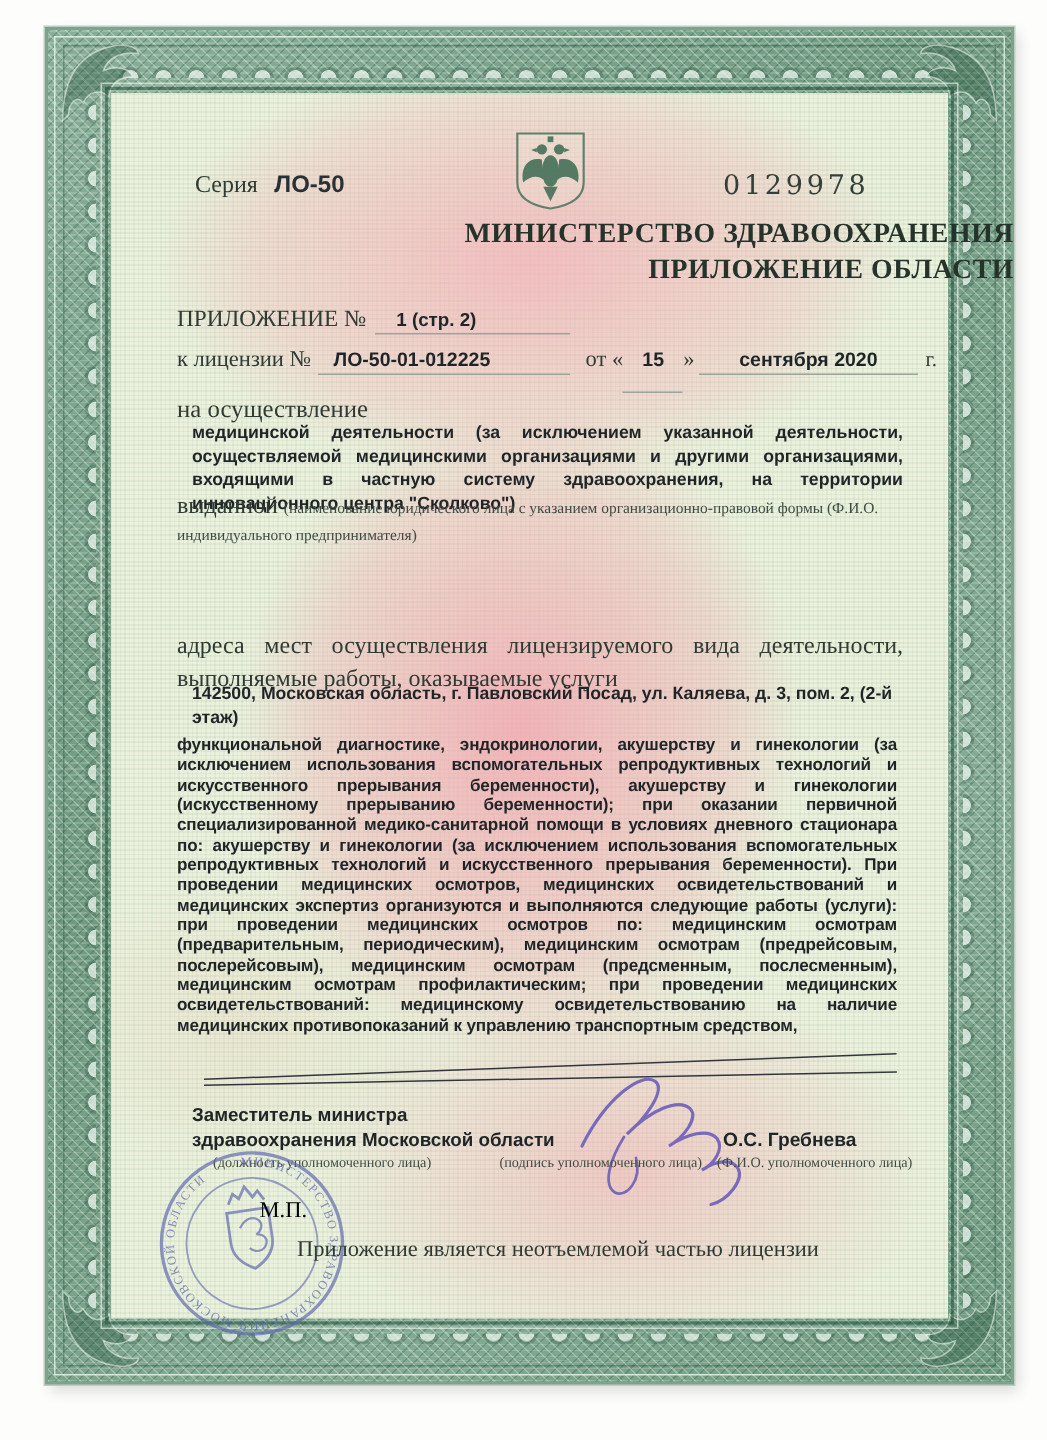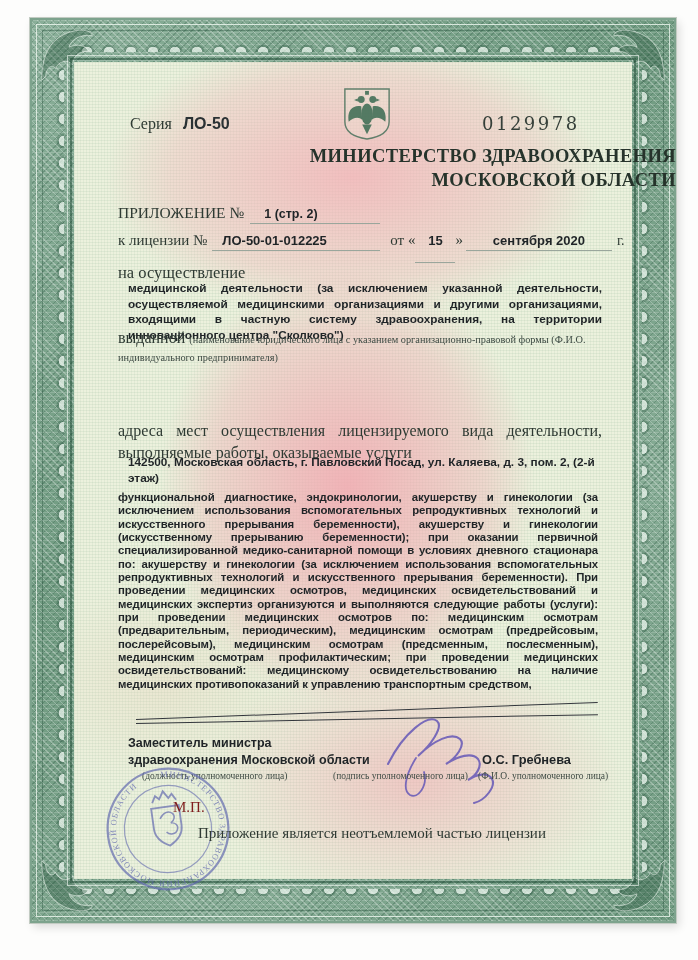--- a/index.html
+++ b/index.html
@@ -104,21 +104,21 @@
         <path d="M20,20 C10,18 5,26 7,36 C12,31 18,31 21,34 Z"></path>
         <path d="M32,20 C42,18 47,26 45,36 C40,31 34,31 31,34 Z"></path>
         <path d="M21,39 h10 l-5,10 z"></path>
       </g>
     </svg>
 
     <div class="abs" style="left:452px; top:95px; font-family:'DejaVu Serif',serif; font-size:18px; letter-spacing:2.5px; color:#353f39;">0129978</div>
 
     <div class="abs serif title">
       <div>МИНИСТЕРСТВО ЗДРАВООХРАНЕНИЯ</div>
-      <div>МОСКОВСКОЙ ОБЛАСТИ</div>
+      <div>ПРИЛОЖЕНИЕ ОБЛАСТИ</div>
     </div>
 
     <div class="abs row" style="left:88px; top:186px;">
       <span class="serif" style="font-size:15.5px;">ПРИЛОЖЕНИЕ  №</span>
       <span class="u fill" style="width:130px; font-size:12.5px; padding:0 0 2px 14px; margin-left:6px;">1 (стр. 2)</span>
     </div>
 
     <div class="abs row" style="left:88px; top:214px;">
       <span class="serif" style="font-size:15px;">к лицензии №</span>
       <span class="u fill" style="width:168px; font-size:13px; padding:0 0 2px 10px; margin-left:5px;">ЛО-50-01-012225</span>
@@ -169,18 +169,18 @@
         </defs>
       <text font-size="9" fill="#5f66ae" letter-spacing="1.1" opacity=".85" font-family="Liberation Serif, serif">
         <textPath href="#ring" xlink:href="#ring">МИНИСТЕРСТВО ЗДРАВООХРАНЕНИЯ МОСКОВСКОЙ ОБЛАСТИ</textPath>
       </text>
       <g stroke="#5f66ae" fill="none" opacity=".8">
         <path d="M57,40 l4,-7 4,4 5,-8 5,8 4,-4 4,7" stroke-width="2"></path>
         <path d="M55,46 h30 v22 c0,10 -7,16 -15,20 c-8,-4 -15,-10 -15,-20 z" stroke-width="2"></path>
         <path d="M63,58 c4,-6 10,-8 14,-4 c3,3 1,8 -3,10 c5,0 8,4 6,8 c-2,5 -9,5 -12,1" stroke-width="1.6"></path>
       </g>
     </svg>
-    <div class="abs serif" style="left:143px; top:781px; font-size:15px; color:#7f1d1d;">М.П.</div>
+    <div class="abs serif" style="left:143px; top:781px; font-size:15px; color:#000000;">М.П.</div>
 
     <div class="abs serif" style="left:168px; top:807px; font-size:15px;">Приложение является неотъемлемой частью лицензии</div>
 
   </div>
 </div>
 
 </body></html>

